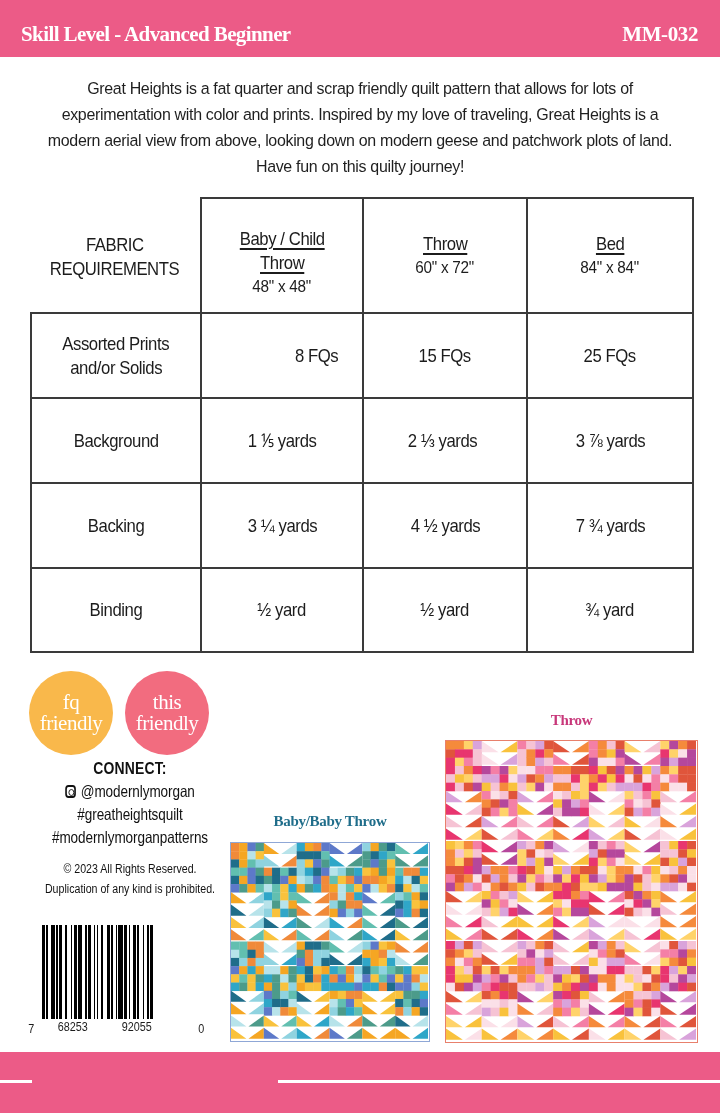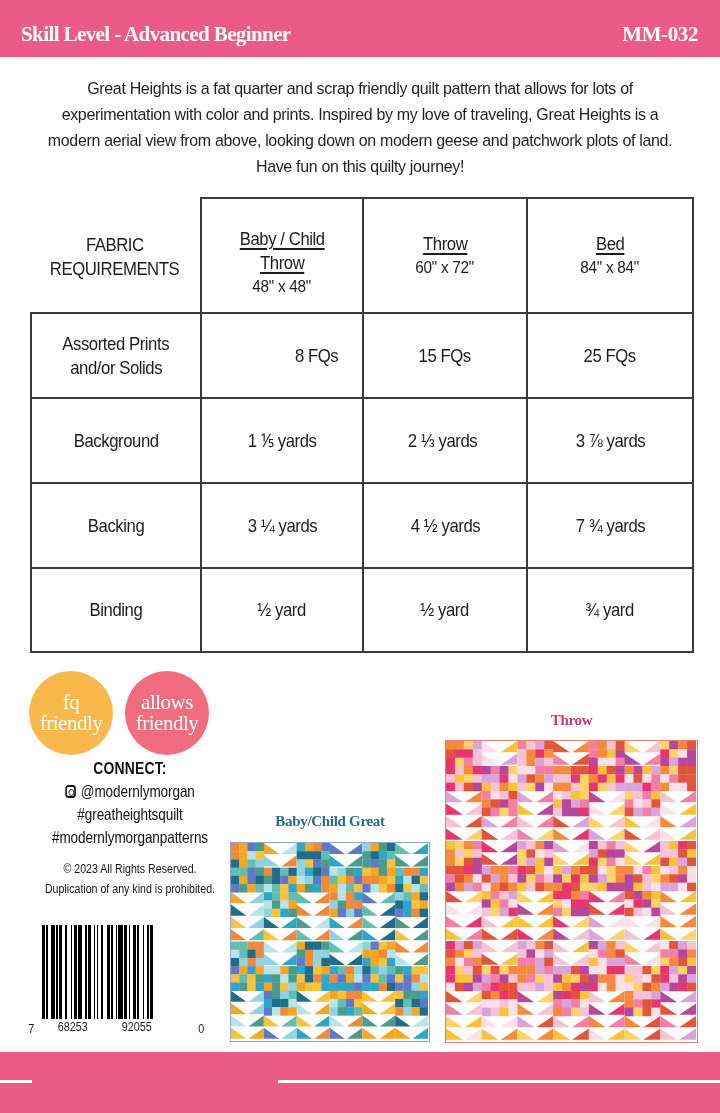--- a/index.html
+++ b/index.html
@@ -145,21 +145,21 @@
   <div class="cell" style="left:498px; top:372px; width:164px; height:82px;">
       <div class="t">¾ yard</div>
     </div>
 </div>
 
 <div class="badge fq">
   <div>fq</div>
   <div>friendly</div>
 </div>
 <div class="badge scrap">
-  <div>allows</div>
+  <div>this</div>
   <div>friendly</div>
 </div>
 
 <div class="connect">
   <div class="hd">CONNECT:</div>
   <div class="ln"><span class="ig"></span><span>@modernlymorgan</span></div>
   <div class="ln">#greatheightsquilt</div>
   <div class="ln">#modernlymorganpatterns</div>
   <div class="copy">
     <div>© 2023  All Rights Reserved.</div>
@@ -221,21 +221,21 @@
       <span style="width: 1.45px; background: rgb(255, 255, 255);"></span>
     </div>
   <div class="digits">
     <span style="left:0; top:2px;">7</span>
     <span style="left:26px; top:0; padding:0 2px;">68253</span>
     <span style="left:90px; top:0; padding:0 2px;">92055</span>
     <span style="left:170px; top:2px;">0</span>
   </div>
 </div>
 
-<div class="quilt-title baby">Baby/Child Great</div>
+<div class="quilt-title baby">Baby/Baby Throw</div>
 <div class="quilt baby" id="quilt-baby">
     <svg width="197" height="197">
       <polygon points="0,-49.25 15.416666666666668,-38.16875 0,-38.16875" fill="#f5a623"></polygon>
       <polygon points="17.416666666666668,-38.16875 32.833333333333336,-49.25 32.833333333333336,-38.16875" fill="#4c9b8a"></polygon>
       <polygon points="0,-36.9375 15.416666666666668,-25.85625 0,-25.85625" fill="#2fa6c8"></polygon>
       <polygon points="17.416666666666668,-25.85625 32.833333333333336,-36.9375 32.833333333333336,-25.85625" fill="#1f6d8a"></polygon>
       <polygon points="0,-24.625 15.416666666666668,-13.54375 0,-13.54375" fill="#f08a3a"></polygon>
       <polygon points="17.416666666666668,-13.54375 32.833333333333336,-24.625 32.833333333333336,-13.54375" fill="#4c9b8a"></polygon>
       <polygon points="0,-12.3125 15.416666666666668,-1.2312499999999993 0,-1.2312499999999993" fill="#5d79c9"></polygon>
       <polygon points="17.416666666666668,-1.2312499999999993 32.833333333333336,-12.3125 32.833333333333336,-1.2312499999999993" fill="#4c9b8a"></polygon>

